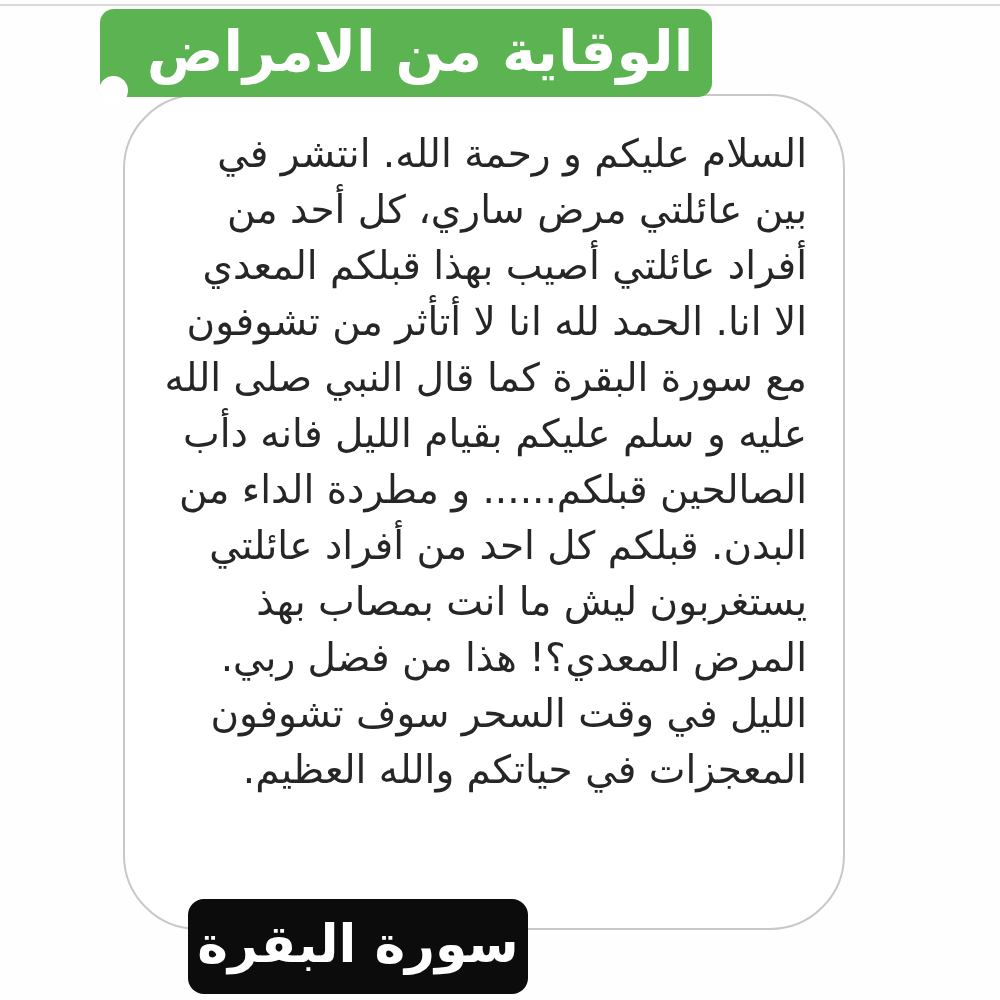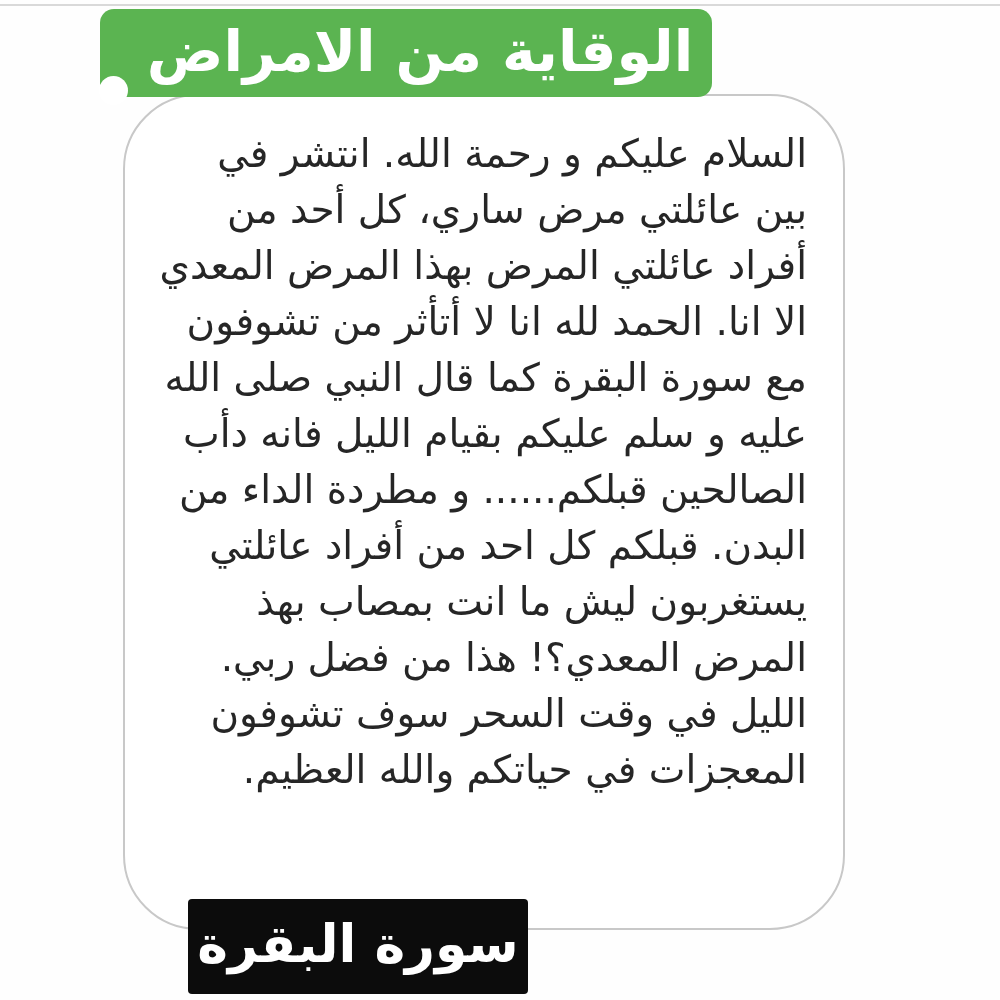--- a/index.html
+++ b/index.html
@@ -62,21 +62,21 @@
   }
   .banner-corner-notch{
     position:absolute;left:99px;top:76px;width:29px;height:29px;
     background:#ffffff;border-radius:50%;
     z-index:4;
   }
 
   .footer-banner{
     position:absolute;left:188px;top:899px;width:340px;height:95px;
     background:var(--footer-bg);
-    border-radius:4px;
+    border-radius:16px;
     z-index:3;
     display:flex;align-items:center;justify-content:center;
   }
   .footer-label{
     direction:rtl;
     color:var(--banner-text);
     font-size:52px;
     font-weight:bold;
     white-space:nowrap;
     padding-bottom:6px;
@@ -86,21 +86,21 @@
 <body>
 
 <div class="stage">
 
   <div class="top-hairline"></div>
 
   <div class="body-card">
     <div class="card-text">
       <div class="body-line">السلام عليكم  و رحمة الله. انتشر في</div>
       <div class="body-line">بين عائلتي مرض ساري، كل أحد من</div>
-      <div class="body-line">أفراد عائلتي المرض بهذا المرض المعدي</div>
+      <div class="body-line">أفراد عائلتي أصيب بهذا قبلكم المعدي</div>
       <div class="body-line">الا انا. الحمد لله انا لا أتأثر من تشوفون</div>
       <div class="body-line">مع سورة البقرة كما قال النبي صلى الله</div>
       <div class="body-line">عليه و سلم عليكم بقيام الليل فانه دأب</div>
       <div class="body-line">الصالحين قبلكم...... و مطردة الداء من</div>
       <div class="body-line">البدن. قبلكم كل احد من أفراد عائلتي</div>
       <div class="body-line">يستغربون ليش ما انت بمصاب بهذ</div>
       <div class="body-line">المرض المعدي؟! هذا من فضل ربي.</div>
       <div class="body-line">الليل في وقت السحر سوف تشوفون</div>
       <div class="body-line">المعجزات في حياتكم والله العظيم.</div>
     </div>

